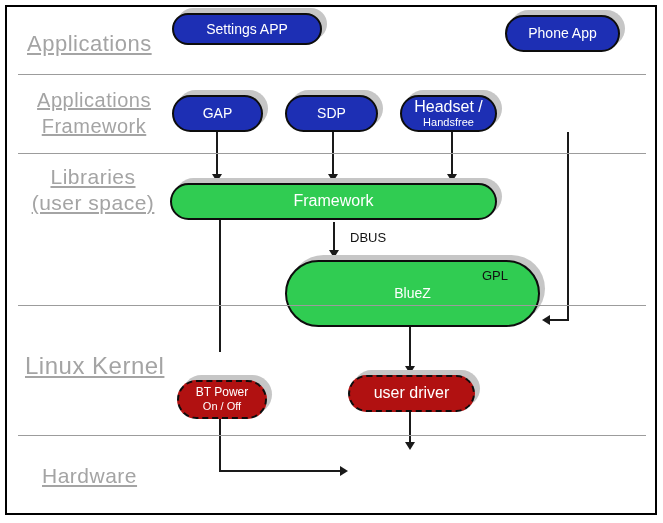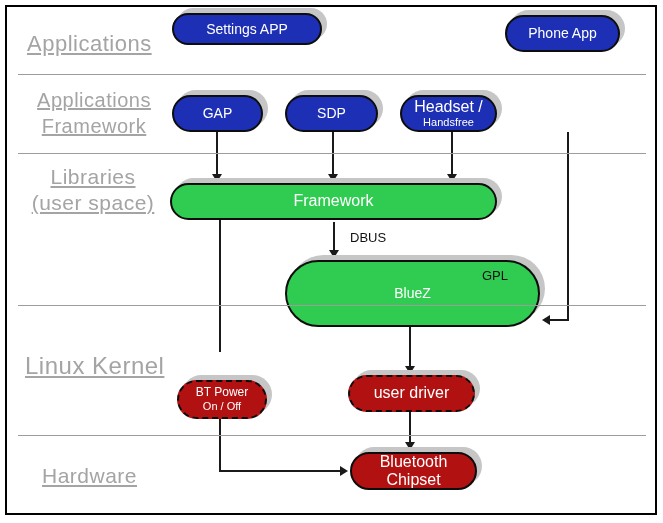--- a/index.html
+++ b/index.html
@@ -129,18 +129,14 @@
 
   <div class="pill red dashed" style="left:177px; top:352px; width:90px; height:39px;margin-top:28px;">
     <span class="fs12">BT Power</span>
     <span class="fs11">On / Off</span>
   </div>
 
   <div class="pill red dashed fs13" style="left:348px; top:375px; width:127px; height:37px;">
     <span>user driver</span>
   </div>
 
-  <div class="pill red fs13" style="left:350px; top:452px; width:127px; height:38px;">
-    <span>Bluetooth</span>
-    <span>Chipset</span>
-  </div>
 
 </div>
 
 </body></html>

